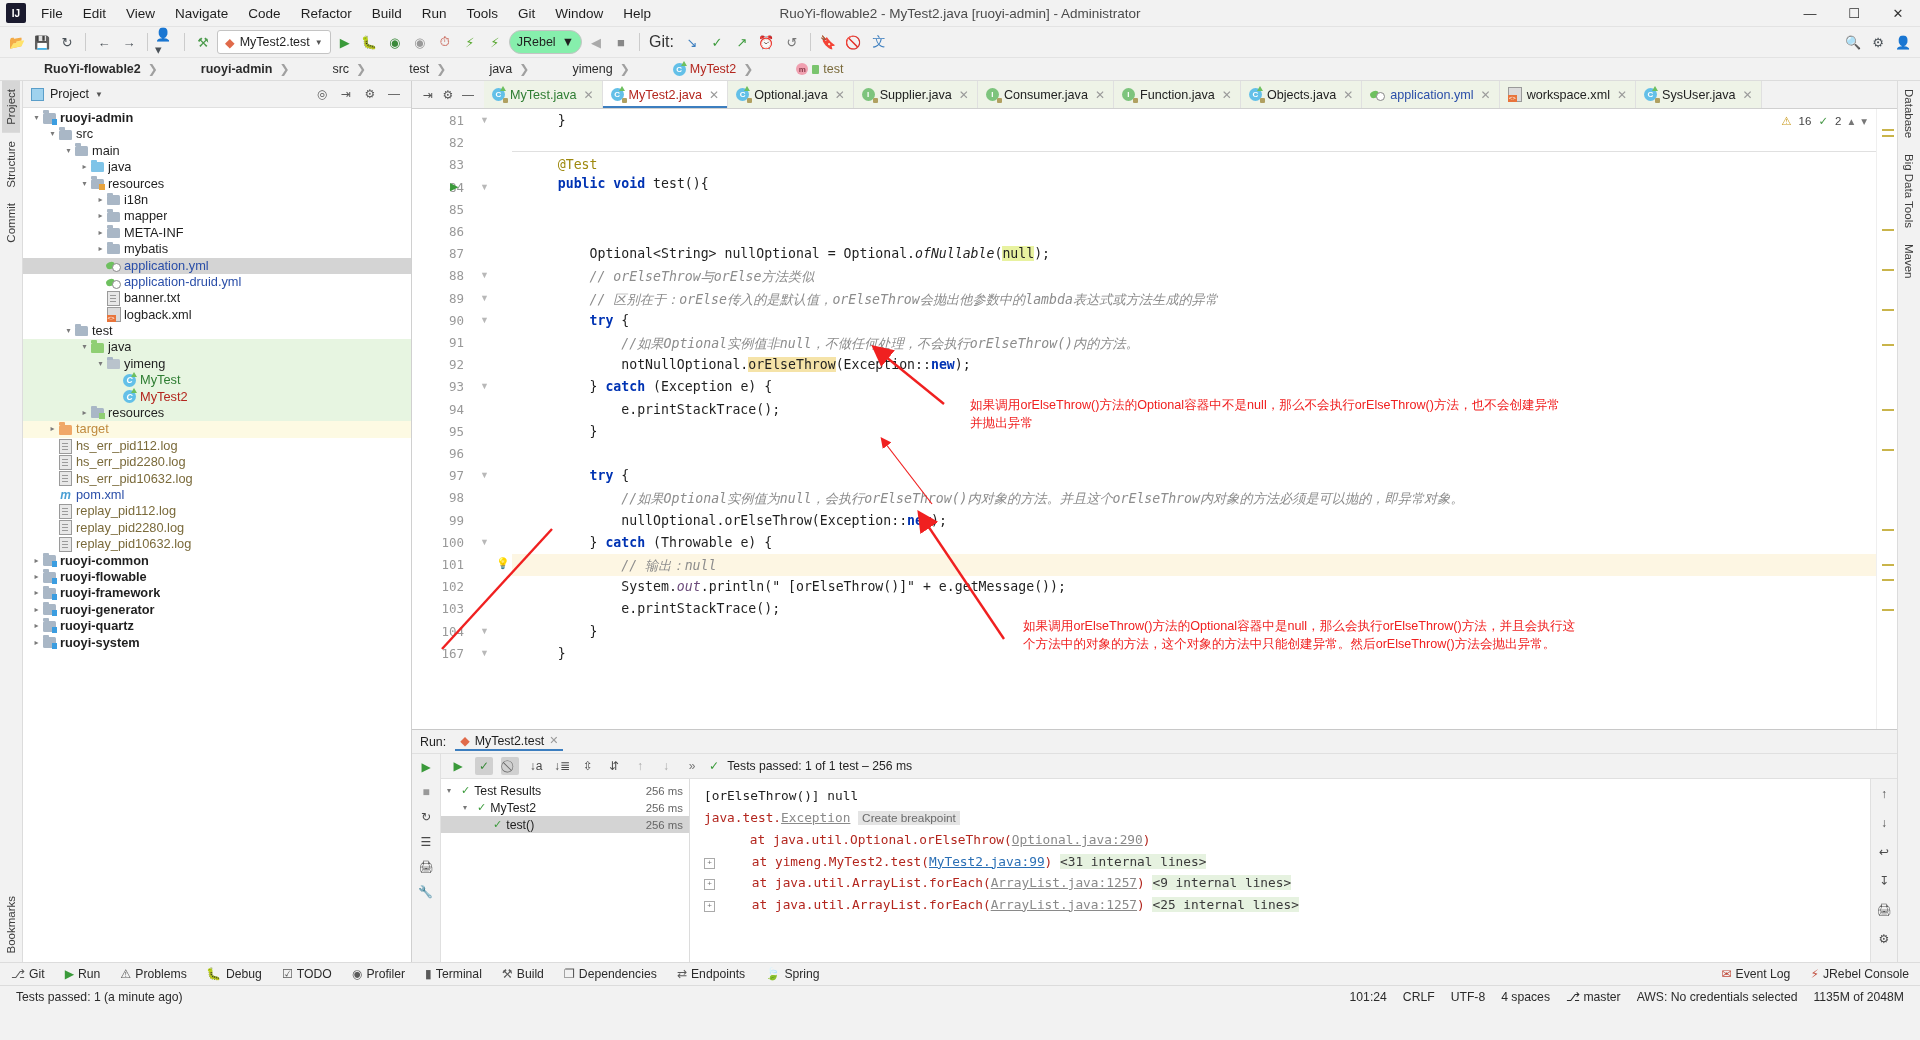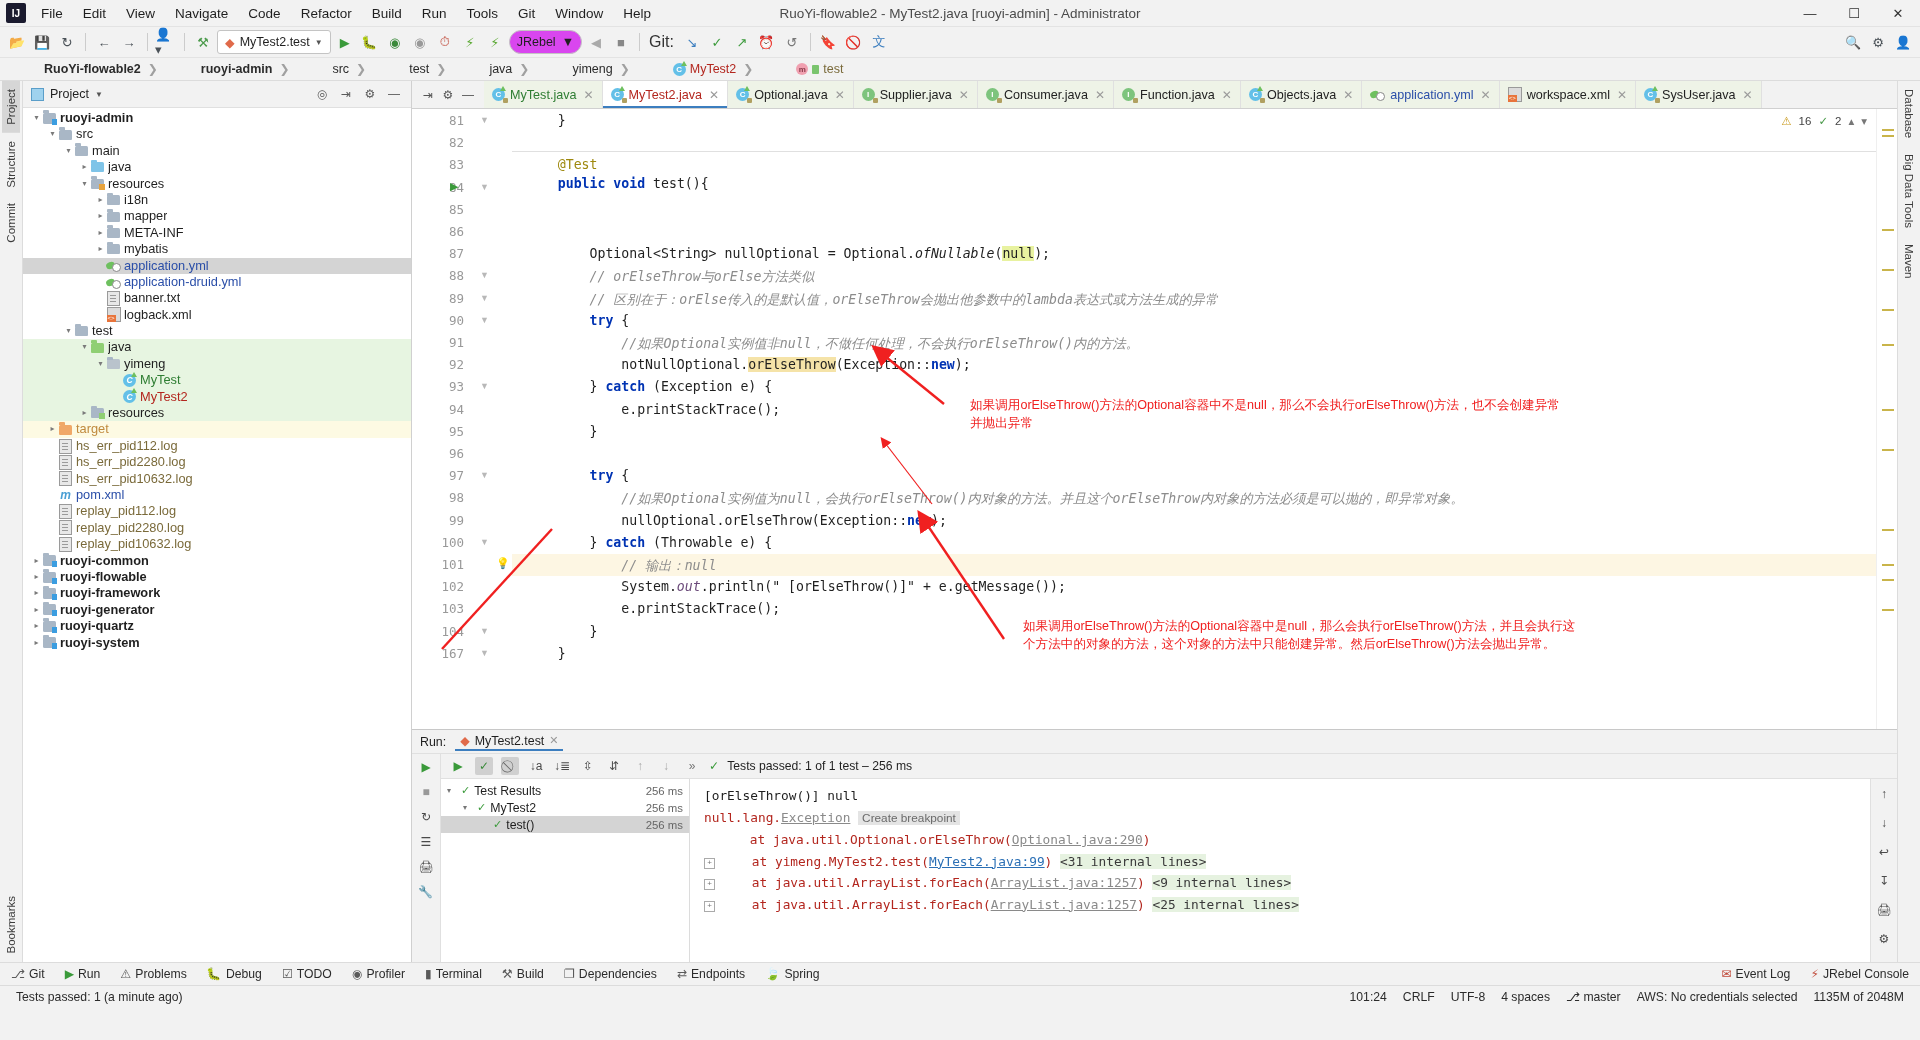--- a/index.html
+++ b/index.html
@@ -20,21 +20,21 @@
   .win-title{position:absolute;left:0;right:0;text-align:center;font-size:13.5px;color:#4b4b4b;pointer-events:none;}
   .win-btns{margin-left:auto;display:flex;align-items:center;z-index:2;}
   .win-btn{width:44px;height:26px;display:flex;align-items:center;justify-content:center;font-size:13px;color:#333;}
 
   
   .toolbar{height:30px;background:#f2f2f2;display:flex;align-items:center;padding:0 6px;gap:3px;border-bottom:1px solid #e3e3e3;}
   .tb-ico{width:22px;height:22px;display:flex;align-items:center;justify-content:center;border-radius:3px;color:#4a5157;font-size:13px;}
   .tb-sep{width:1px;height:18px;background:#ccc;margin:0 4px;}
   .runconf{display:flex;align-items:center;gap:5px;height:22px;border:1px solid #c4c4c4;border-radius:3px;background:#fff;padding:0 7px;font-size:12.5px;}
   .runconf .dd{font-size:8px;color:#555;}
-  .jrebel{display:flex;align-items:center;gap:6px;height:22px;border:1px solid #c4c4c4;border-radius:12px;background:#d946ef;padding:0 7px;font-size:12.5px;}
+  .jrebel{display:flex;align-items:center;gap:6px;height:22px;border:1px solid #c4c4c4;border-radius:12px;background:#86efac;padding:0 7px;font-size:12.5px;}
   .git-label{font-size:16px;color:#333;margin:0 4px 0 2px;}
   .tb-right{margin-left:auto;display:flex;align-items:center;gap:3px;}
 
   
   .crumbs{height:22px;background:#f2f2f2;display:flex;align-items:center;padding:0 8px;font-size:12.5px;border-bottom:1px solid #dcdcdc;}
   .crumb{display:flex;align-items:center;gap:4px;color:#2b2b2b;padding-left:36px;}
   .crumb.bold{font-weight:bold;}
   .crumb-sep{color:#a0a0a0;margin:0 7px;font-size:12px;}
 
   
@@ -758,21 +758,21 @@
                   </div>
                   <div class="ttrow sel" style="padding-left:38px;">
      <span style="width:10px;font-size:8px;color:#777;"></span>
      <span style="color:#3a9a3a;font-size:11px;">✓</span>
      <span class="t">test()</span>
      <span class="ms">256 ms</span>
                   </div>
                 </div>
               <div class="console" id="console">
                   <div class="cl"><span>[orElseThrow()] null</span></div>
-                  <div class="cl err"><span>null.lang.</span><span class="gry">Exception</span> <span class="bp">Create breakpoint</span></div>
+                  <div class="cl err"><span>java.test.</span><span class="gry">Exception</span> <span class="bp">Create breakpoint</span></div>
                   <div class="cl err"><span class="plus" style="border:none;"></span><span>    at java.util.Optional.orElseThrow(</span><span class="gry">Optional.java:290</span><span>)</span></div>
                   <div class="cl err"><span class="plus">+</span><span>    at yimeng.MyTest2.test(</span><span class="lnk">MyTest2.java:99</span><span>)</span> <span class="ilines">&lt;31 internal lines&gt;</span></div>
                   <div class="cl err"><span class="plus">+</span><span>    at java.util.ArrayList.forEach(</span><span class="gry">ArrayList.java:1257</span><span>)</span> <span class="ilines">&lt;9 internal lines&gt;</span></div>
                   <div class="cl err"><span class="plus">+</span><span>    at java.util.ArrayList.forEach(</span><span class="gry">ArrayList.java:1257</span><span>)</span> <span class="ilines">&lt;25 internal lines&gt;</span></div>
                 </div>
               <div class="run-rightbar">
                 <span class="i">↑</span>
                 <span class="i">↓</span>
                 <span class="i">↩</span>
                 <span class="i">↧</span>

